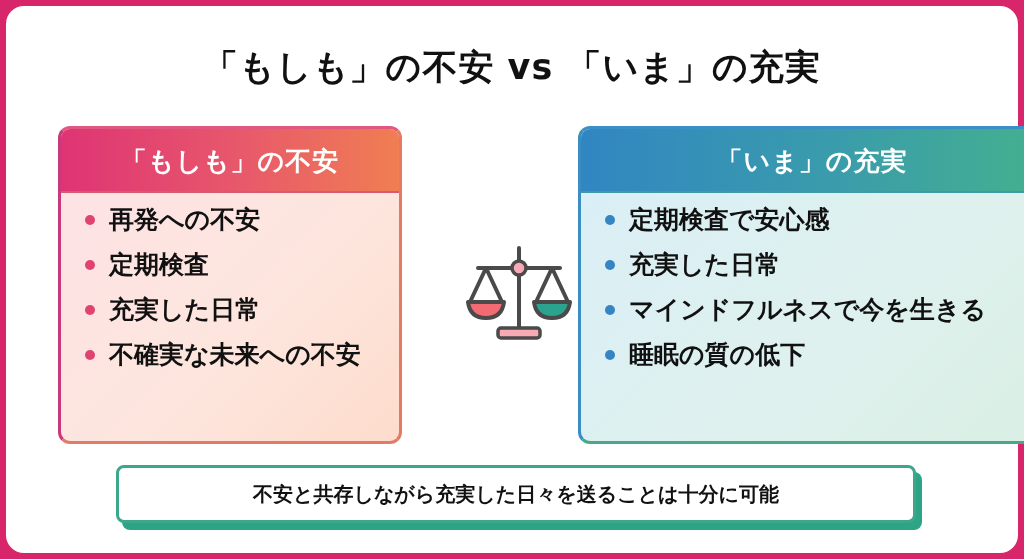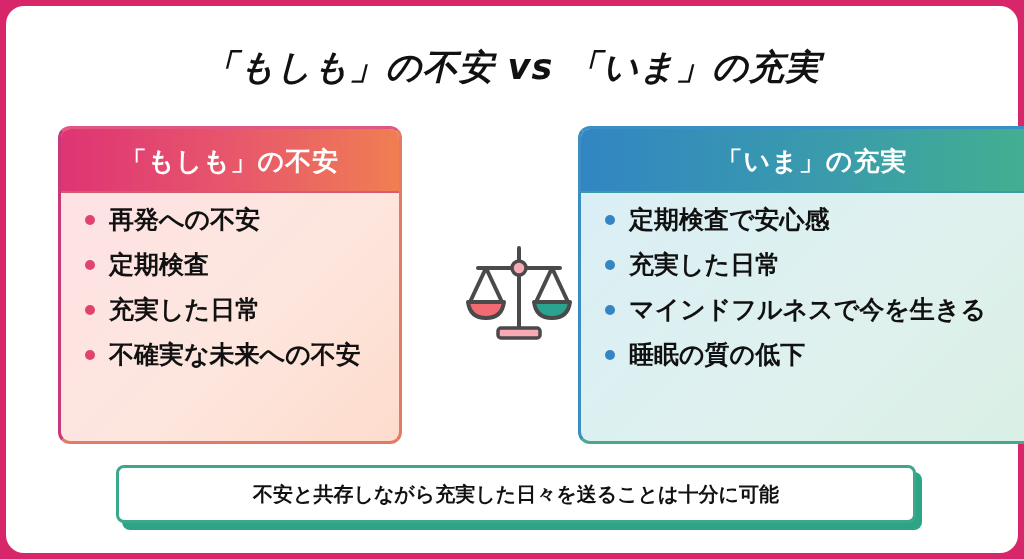--- a/index.html
+++ b/index.html
@@ -11,21 +11,20 @@
     .frame {
       position: absolute; left: 6px; top: 6px; width: 1012px; height: 547px;
       background: #ffffff;
       border-radius: 18px;
     }
     .main-title {
       position: absolute; left: 0; top: 38px; width: 1012px;
       text-align: center;
       font-size: 35px; font-weight: bold; color: #111111;
       letter-spacing: 1px;
-      font-style: italic;
     }
     .panel {
       position: absolute; top: 120px; height: 318px;
       border-radius: 12px;
       overflow: hidden;
     }
     .panel.left {
       left: 52px; width: 344px;
       border: 3px solid #d94a7a;
       border-color: #e0587f #e47a62 #e27a68 #c8387a;

